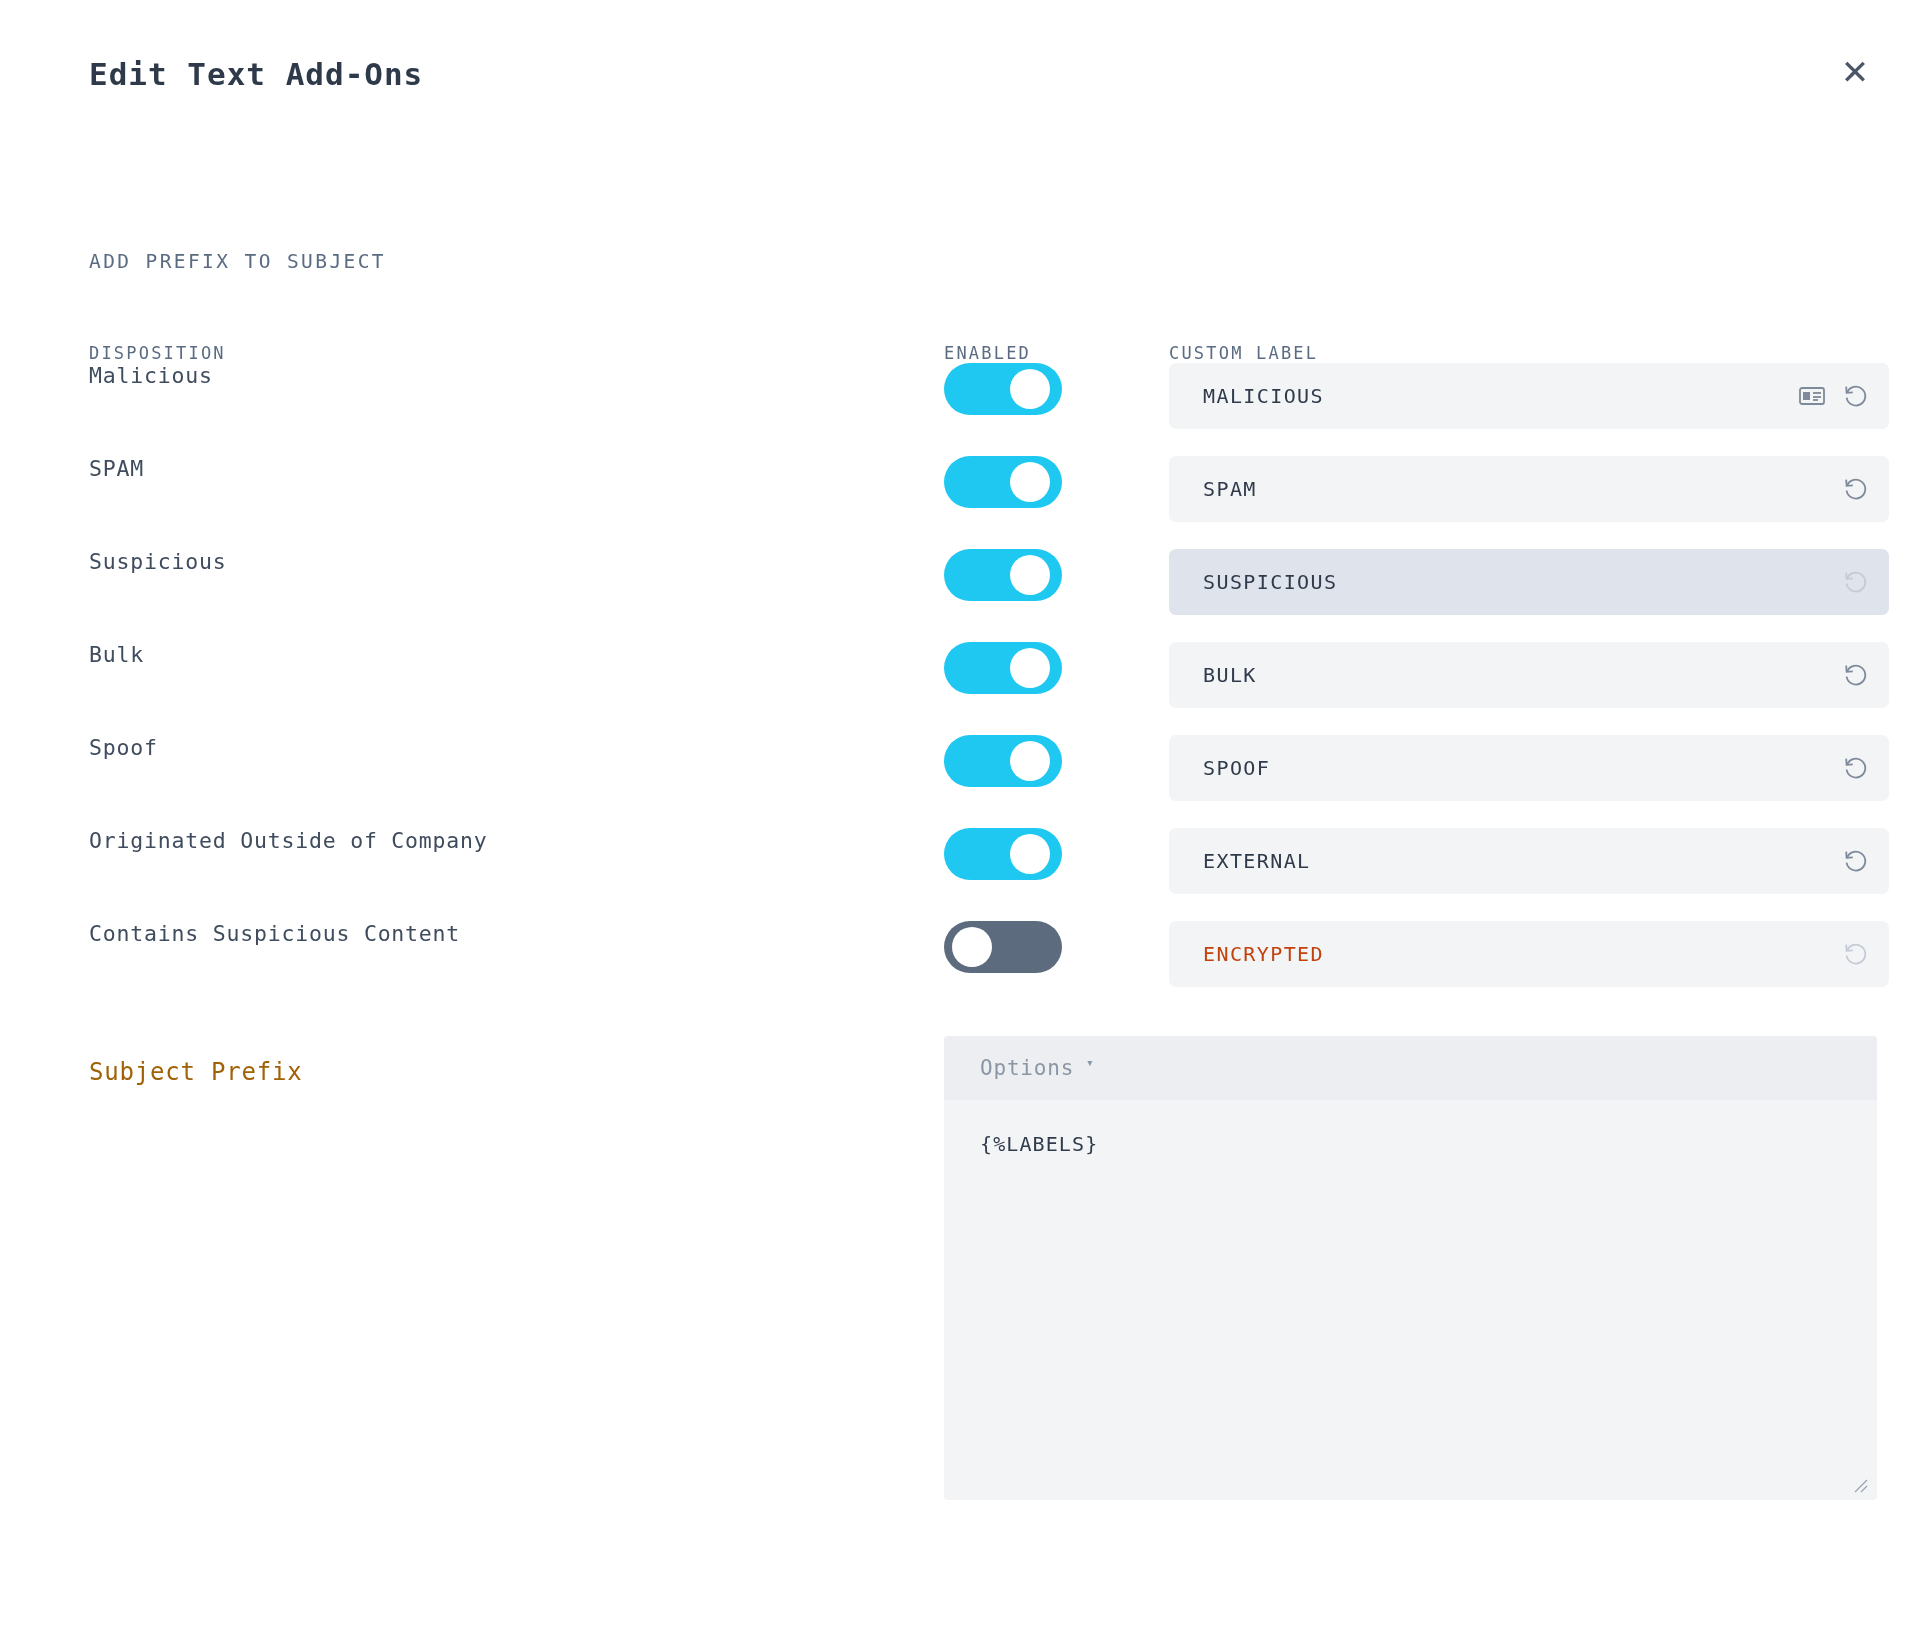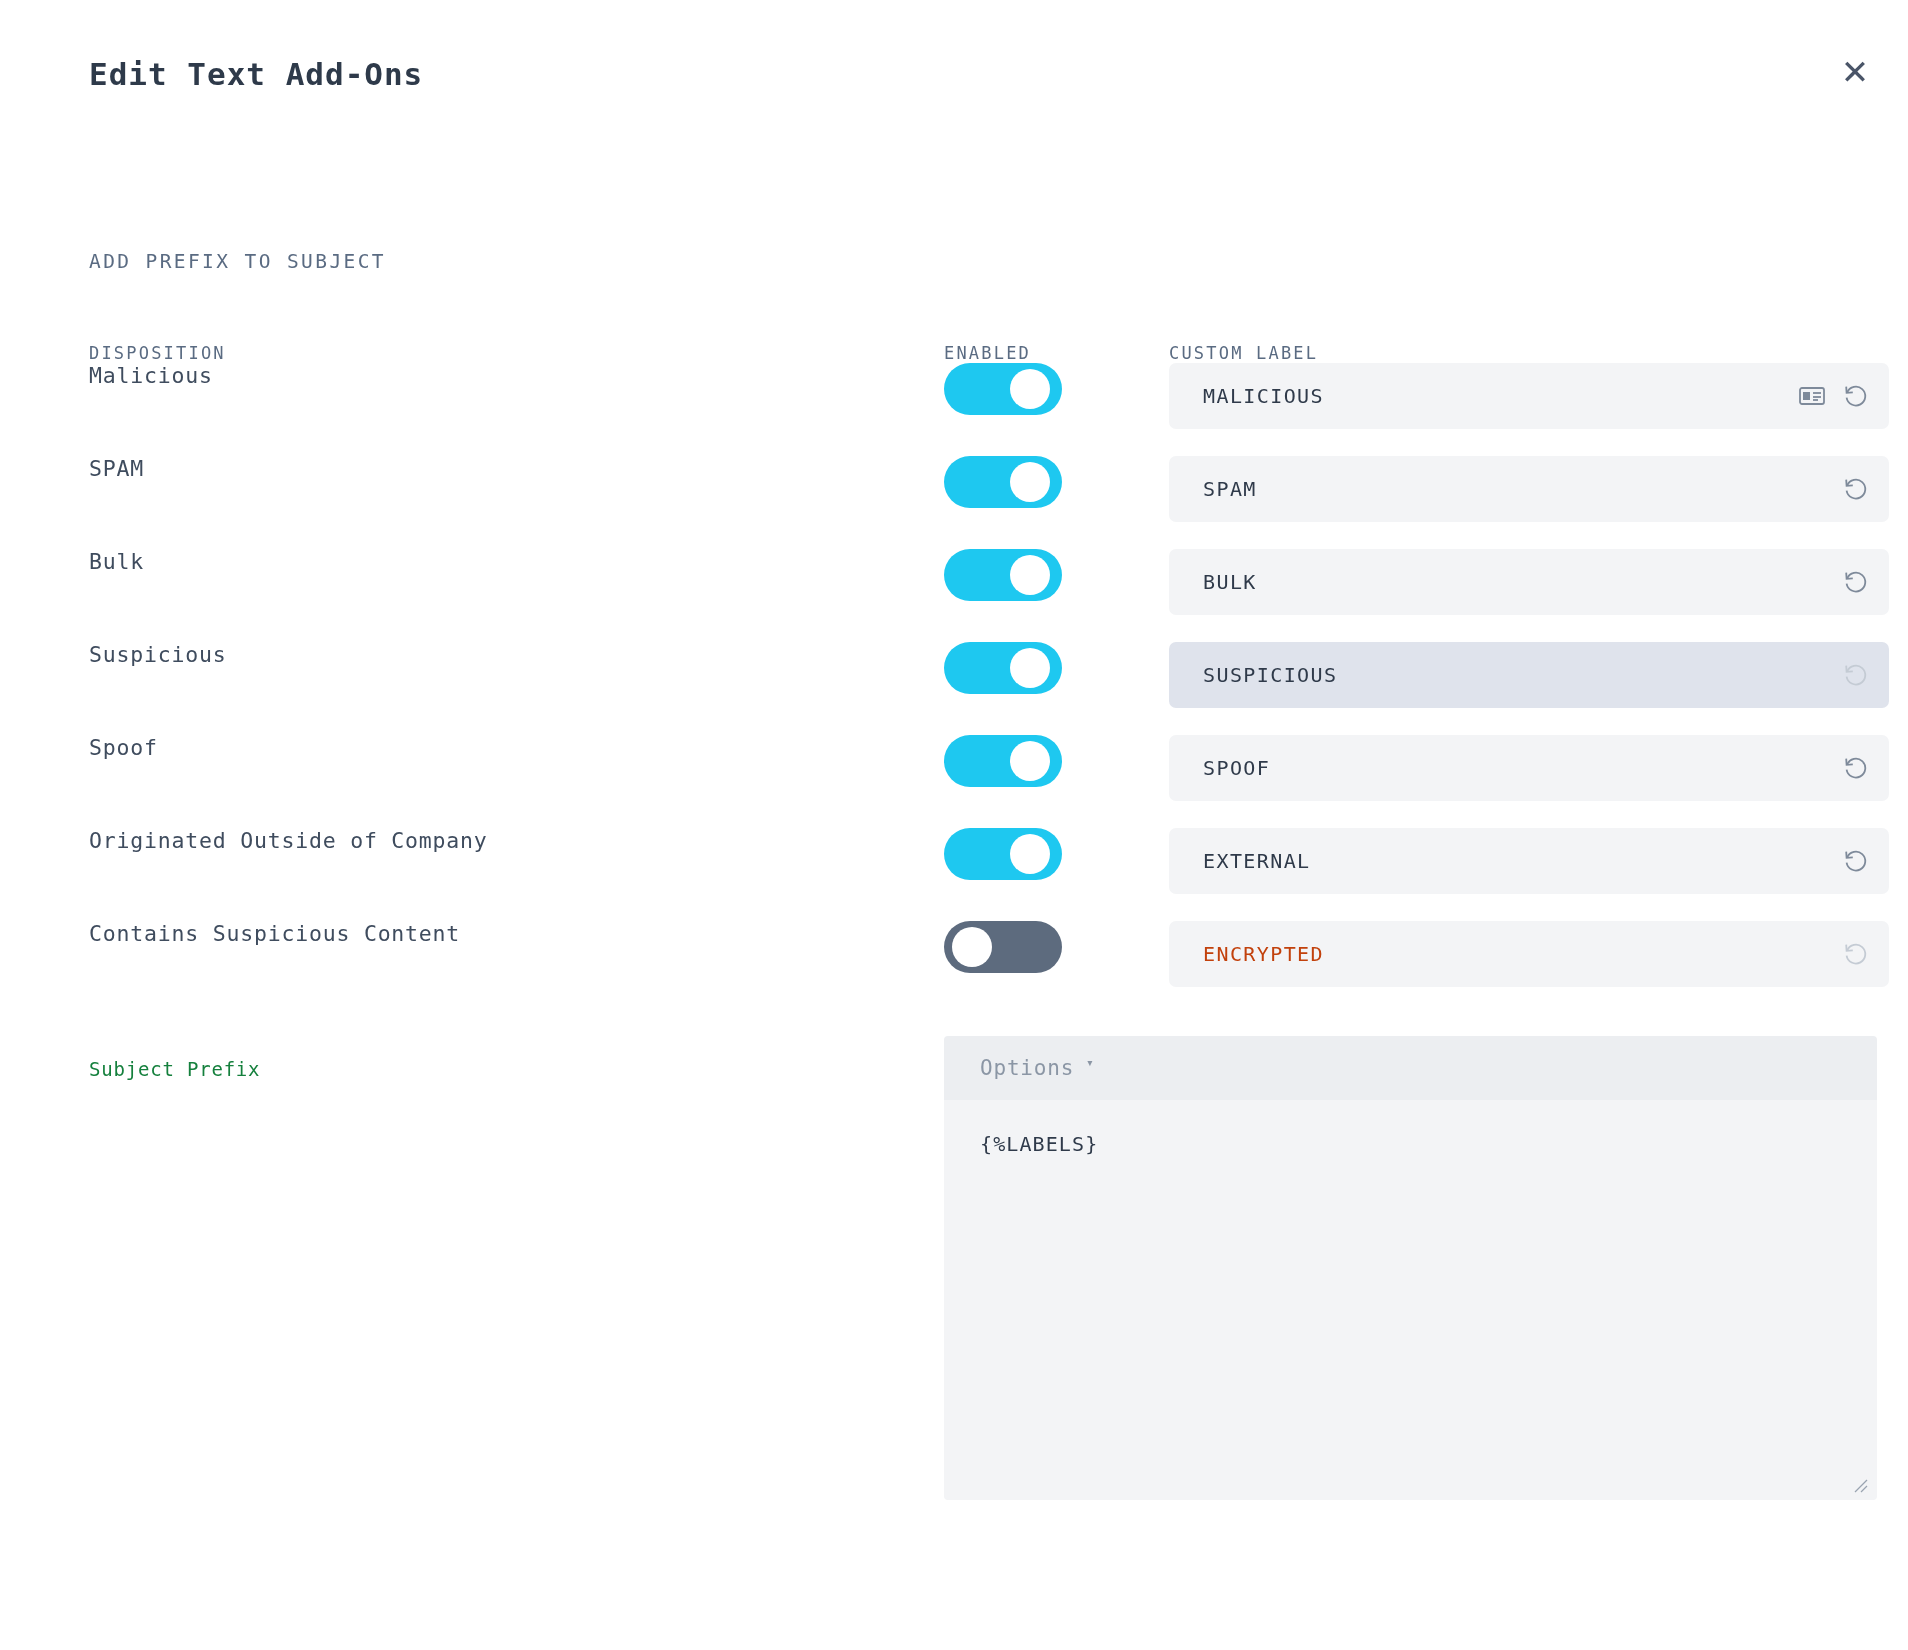--- a/index.html
+++ b/index.html
@@ -171,23 +171,23 @@
 
   
   .prefix-row {
     display: flex;
     align-items: flex-start;
     margin-top: 22px;
   }
   .prefix-label {
     width: 855px;
     flex: none;
-    font-size: 19px;
+    font-size: 24px;
     letter-spacing: 0.8px;
-    color: #15803d;
+    color: #a16207;
     padding-top: 22px;
   }
   .prefix-editor {
     flex: 1;
     max-width: 960px;
   }
   .options-bar {
     height: 64px;
     background: #eceef1;
     border-radius: 4px 4px 0 0;
@@ -299,50 +299,50 @@
             <svg width="26" height="26" viewBox="0 0 26 26" fill="none" stroke="currentColor" stroke-width="1.8">
               <path d="M4.2 9.5 A9.4 9.4 0 1 1 3.6 14.6"></path>
               <polyline points="3.2,3.6 3.6,9.8 9.8,9.4"></polyline>
             </svg>
           </button>
         </div>
       </div>
     </div>
 
     <div class="row">
-      <div class="row-label">Bulk</div>
-      <div class="row-toggle-cell">
-        <button class="toggle">
-            <span class="knob"></span>
-          </button>
-      </div>
-      <div class="field-cell">
-        <div class="label-field">
-          <span class="value">BULK</span>
-          <button class="icon-btn">
-            <svg width="26" height="26" viewBox="0 0 26 26" fill="none" stroke="currentColor" stroke-width="1.8">
-              <path d="M4.2 9.5 A9.4 9.4 0 1 1 3.6 14.6"></path>
-              <polyline points="3.2,3.6 3.6,9.8 9.8,9.4"></polyline>
-            </svg>
-          </button>
-        </div>
-      </div>
-    </div>
-
-    <div class="row">
       <div class="row-label">Suspicious</div>
       <div class="row-toggle-cell">
         <button class="toggle">
             <span class="knob"></span>
           </button>
       </div>
       <div class="field-cell">
         <div class="label-field selected">
           <span class="value">SUSPICIOUS</span>
           <button class="icon-btn dim">
+            <svg width="26" height="26" viewBox="0 0 26 26" fill="none" stroke="currentColor" stroke-width="1.8">
+              <path d="M4.2 9.5 A9.4 9.4 0 1 1 3.6 14.6"></path>
+              <polyline points="3.2,3.6 3.6,9.8 9.8,9.4"></polyline>
+            </svg>
+          </button>
+        </div>
+      </div>
+    </div>
+
+    <div class="row">
+      <div class="row-label">Bulk</div>
+      <div class="row-toggle-cell">
+        <button class="toggle">
+            <span class="knob"></span>
+          </button>
+      </div>
+      <div class="field-cell">
+        <div class="label-field">
+          <span class="value">BULK</span>
+          <button class="icon-btn">
             <svg width="26" height="26" viewBox="0 0 26 26" fill="none" stroke="currentColor" stroke-width="1.8">
               <path d="M4.2 9.5 A9.4 9.4 0 1 1 3.6 14.6"></path>
               <polyline points="3.2,3.6 3.6,9.8 9.8,9.4"></polyline>
             </svg>
           </button>
         </div>
       </div>
     </div>
 
     <div class="row">

